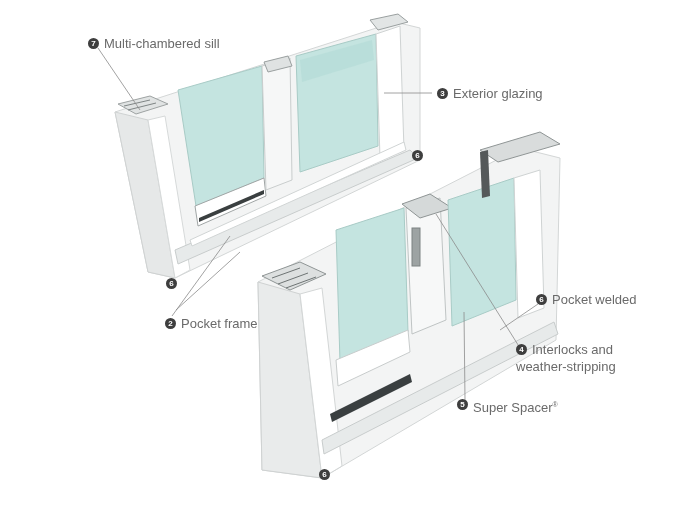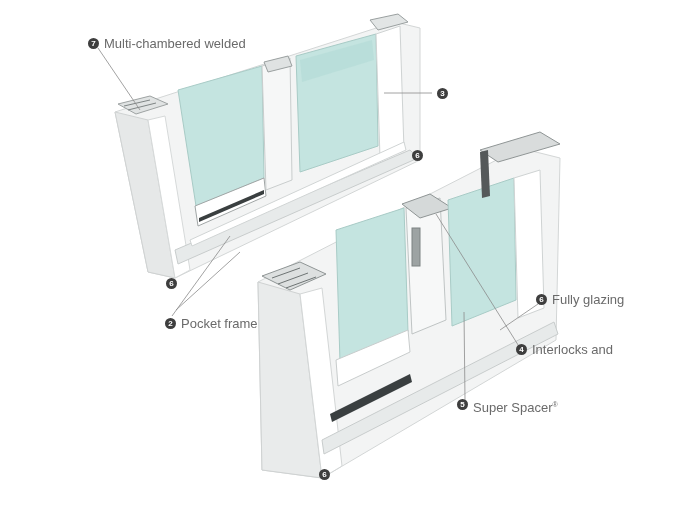--- a/index.html
+++ b/index.html
@@ -90,42 +90,44 @@
       <line x1="172" y1="316" x2="230" y2="236"></line>
       <line x1="176" y1="310" x2="240" y2="252"></line>
       <line x1="538" y1="304" x2="500" y2="330"></line>
       <line x1="520" y1="348" x2="436" y2="214"></line>
       <line x1="465" y1="400" x2="464" y2="312"></line>
     </g>
   </svg>
 
   <div class="callout" style="left:88px; top:35px;">
     <span class="num">7</span>
-    <span class="label-text">Multi-chambered welded</span>
+    <span class="label-text">Multi-chambered sill</span>
   </div>
 
   <div class="callout" style="left:437px; top:85px;">
     <span class="num">3</span>
+    <span class="label-text">Exterior glazing</span>
   </div>
 
   <div class="callout" style="left:165px; top:315px;">
     <span class="num">2</span>
     <span class="label-text">Pocket frame</span>
   </div>
 
   <div class="callout" style="left:536px; top:291px;">
     <span class="num">6</span>
-    <span class="label-text">Fully glazing</span>
+    <span class="label-text">Pocket welded</span>
   </div>
 
   <div class="callout" style="left:516px; top:341px; flex-direction:column; gap:0;">
     <div style="display:flex; gap:5px; align-items:flex-start;">
       <span class="num">4</span>
       <span class="label-text">Interlocks and</span>
     </div>
+    <span class="label-text">weather-stripping</span>
   </div>
 
   <div class="callout" style="left:457px; top:396px;">
     <span class="num">5</span>
     <span class="label-text"><span>Super Spacer</span><sup>®</sup></span>
   </div>
 
   <div class="marker" style="left:412px; top:150px;">6</div>
   <div class="marker" style="left:166px; top:278px;">6</div>
   <div class="marker" style="left:319px; top:469px;">6</div>

